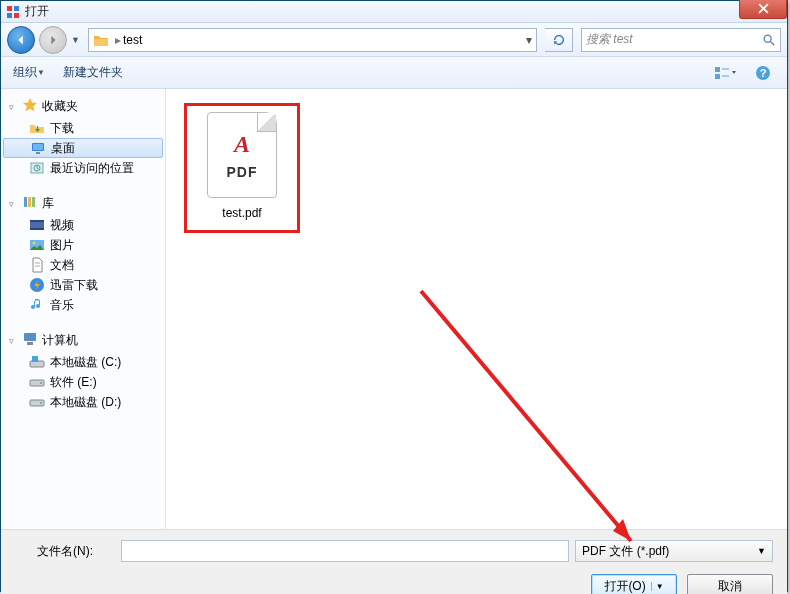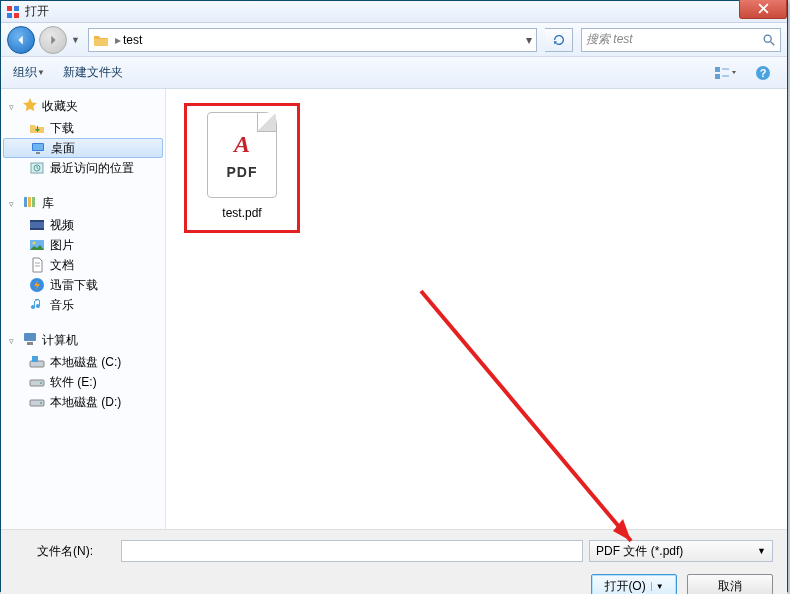--- a/index.html
+++ b/index.html
@@ -40,21 +40,21 @@
 .file-item { display: inline-flex; flex-direction: column; align-items: center; width: 116px; border: 3px solid #e52020; padding: 6px 0 10px; margin: 6px 0 0 10px; }
 .file-thumb { width: 70px; height: 86px; border: 1px solid #bbb; border-radius: 4px 12px 4px 4px; position: relative; background: #fff; display: flex; flex-direction: column; align-items: center; justify-content: center; gap: 6px; }
 .file-thumb::before { content: ""; position: absolute; top: 0; right: 0; width: 18px; height: 18px; background: linear-gradient(135deg,#fff 48%,#ddd 50%); border-bottom: 1px solid #bbb; border-left: 1px solid #bbb; border-radius: 0 4px 0 0; }
 .pdf-logo { color: #c8232c; font-size: 24px; font-family: serif; font-style: italic; font-weight: bold; }
 .pdf-text { font-weight: bold; font-size: 14px; color: #333; letter-spacing: 1px; }
 .file-name { margin-top: 8px; font-size: 12px; }
 .footer { padding: 10px 14px 14px; background: #f0f0f0; border-top: 1px solid #ddd; }
 .fn-row { display: flex; align-items: center; gap: 6px; margin-bottom: 12px; }
 .fn-label { width: 100px; text-align: center; }
 .fn-input { flex: 1; height: 22px; border: 1px solid #b8c4d4; background: #fff; }
-.fn-type { width: 184px; height: 22px; border: 1px solid #b8c4d4; background: linear-gradient(#fcfcfc,#ececec); display: flex; align-items: center; padding: 0 6px; }
+.fn-type { width: 198px; height: 22px; border: 1px solid #b8c4d4; background: linear-gradient(#fcfcfc,#ececec); display: flex; align-items: center; padding: 0 6px; }
 .fn-type .dd { margin-left: auto; font-size: 9px; }
 .btn-row { display: flex; justify-content: flex-end; gap: 10px; }
 .btn { width: 86px; height: 24px; border: 1px solid #8a8f96; background: linear-gradient(#fbfbfb,#e3e3e3); display: flex; align-items: center; justify-content: center; gap: 3px; border-radius: 2px; }
 .btn.primary { border: 1px solid #3d98d8; box-shadow: inset 0 0 0 1px #b3e0ff; background: linear-gradient(#f5fbff,#d9eefc); }
 .btn .dd { font-size: 8px; border-left: 1px solid #aaa; padding-left: 4px; margin-left: 2px; }
 .arrow-annot { position: absolute; pointer-events: none; }
 svg.ico16 { width: 16px; height: 16px; }
 </style>
 </head>
 <body>

